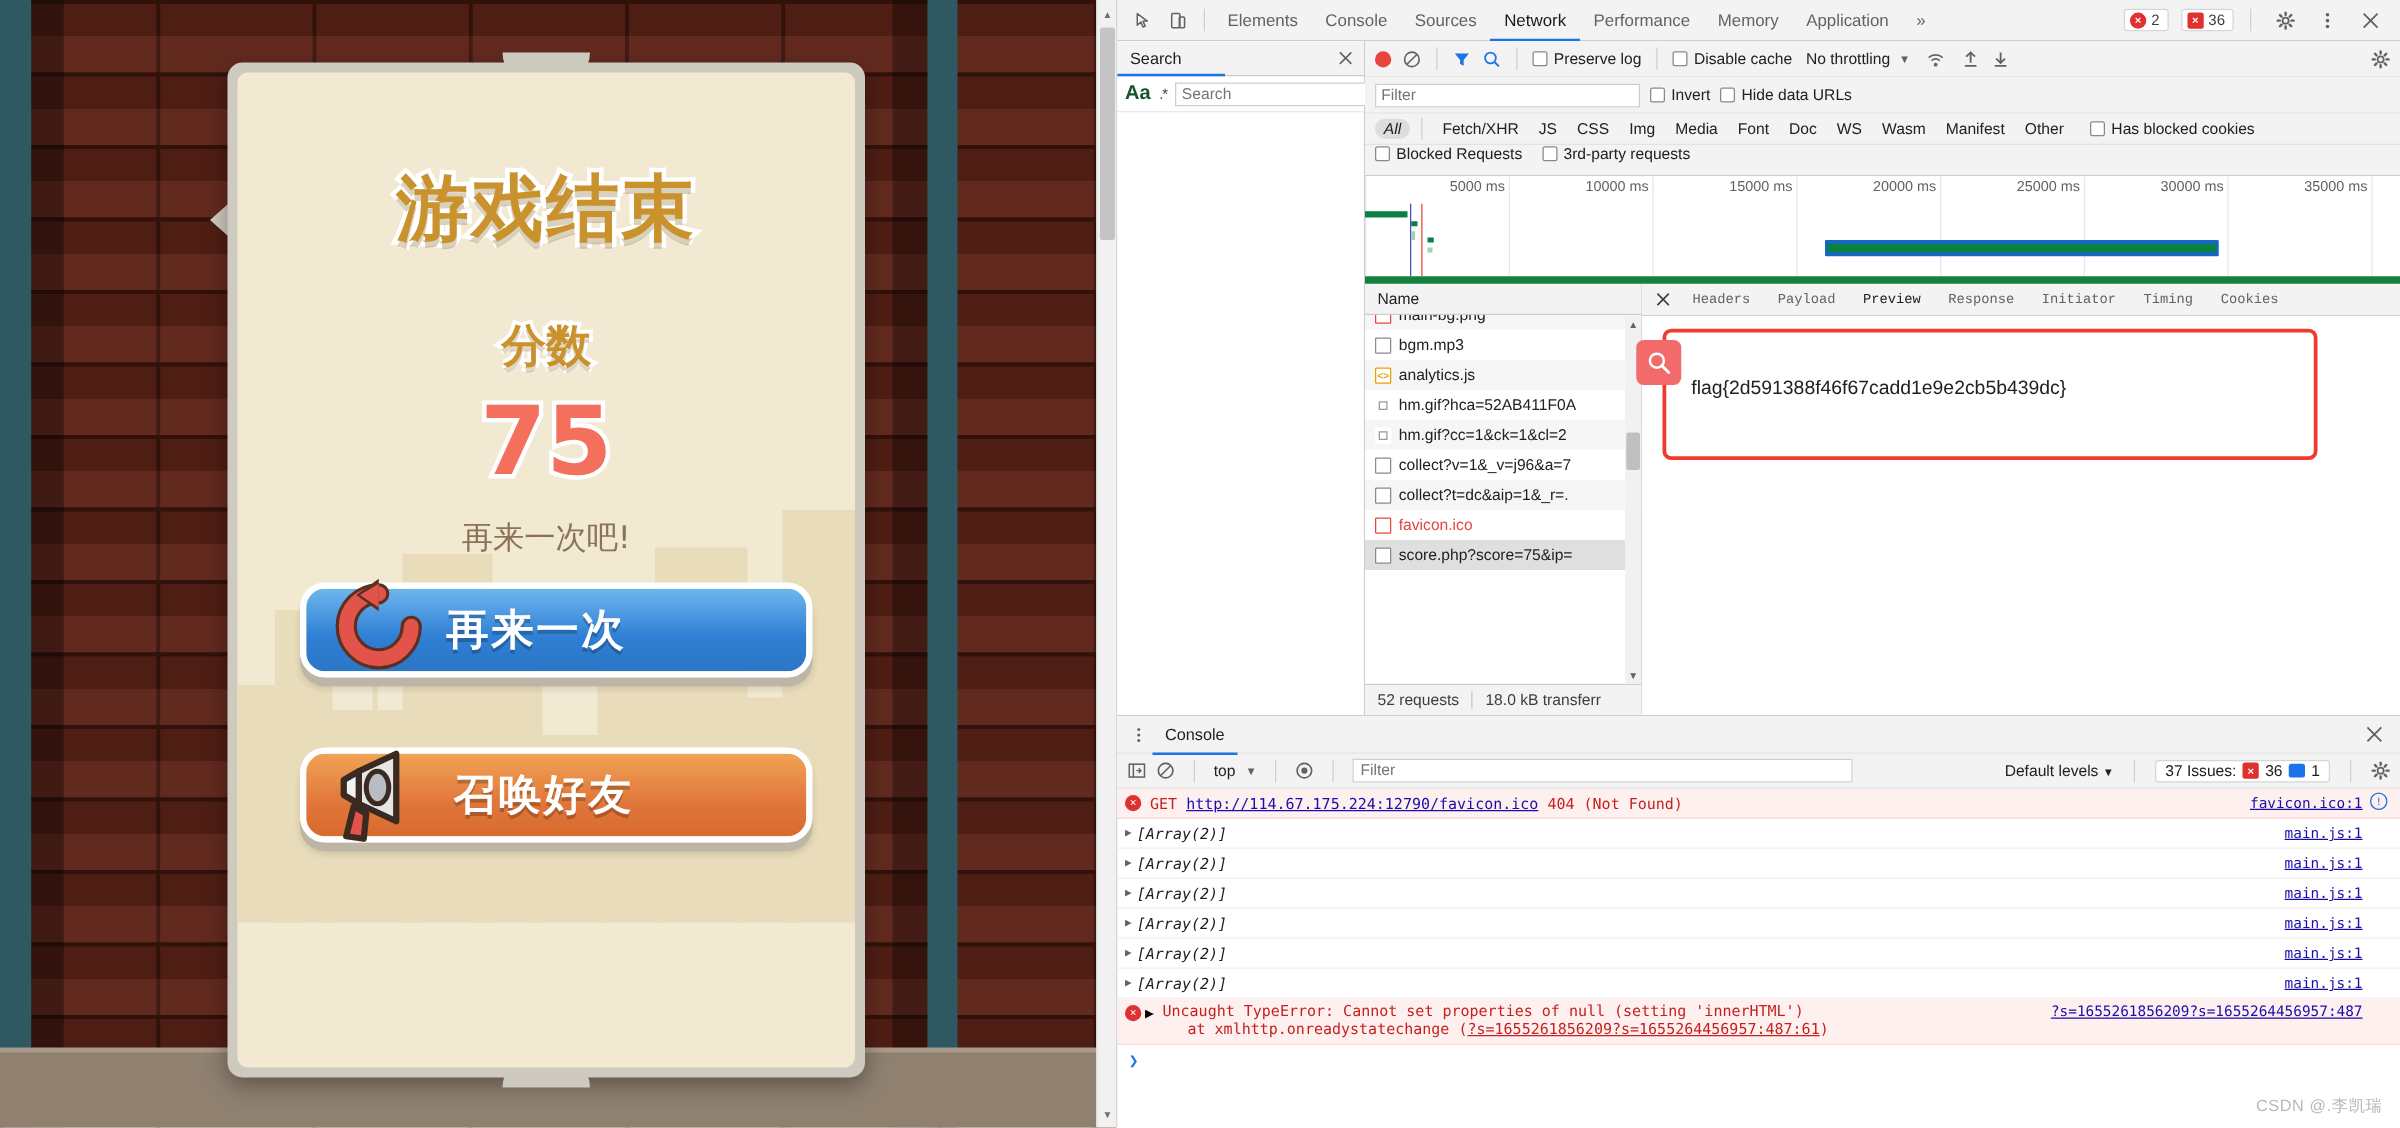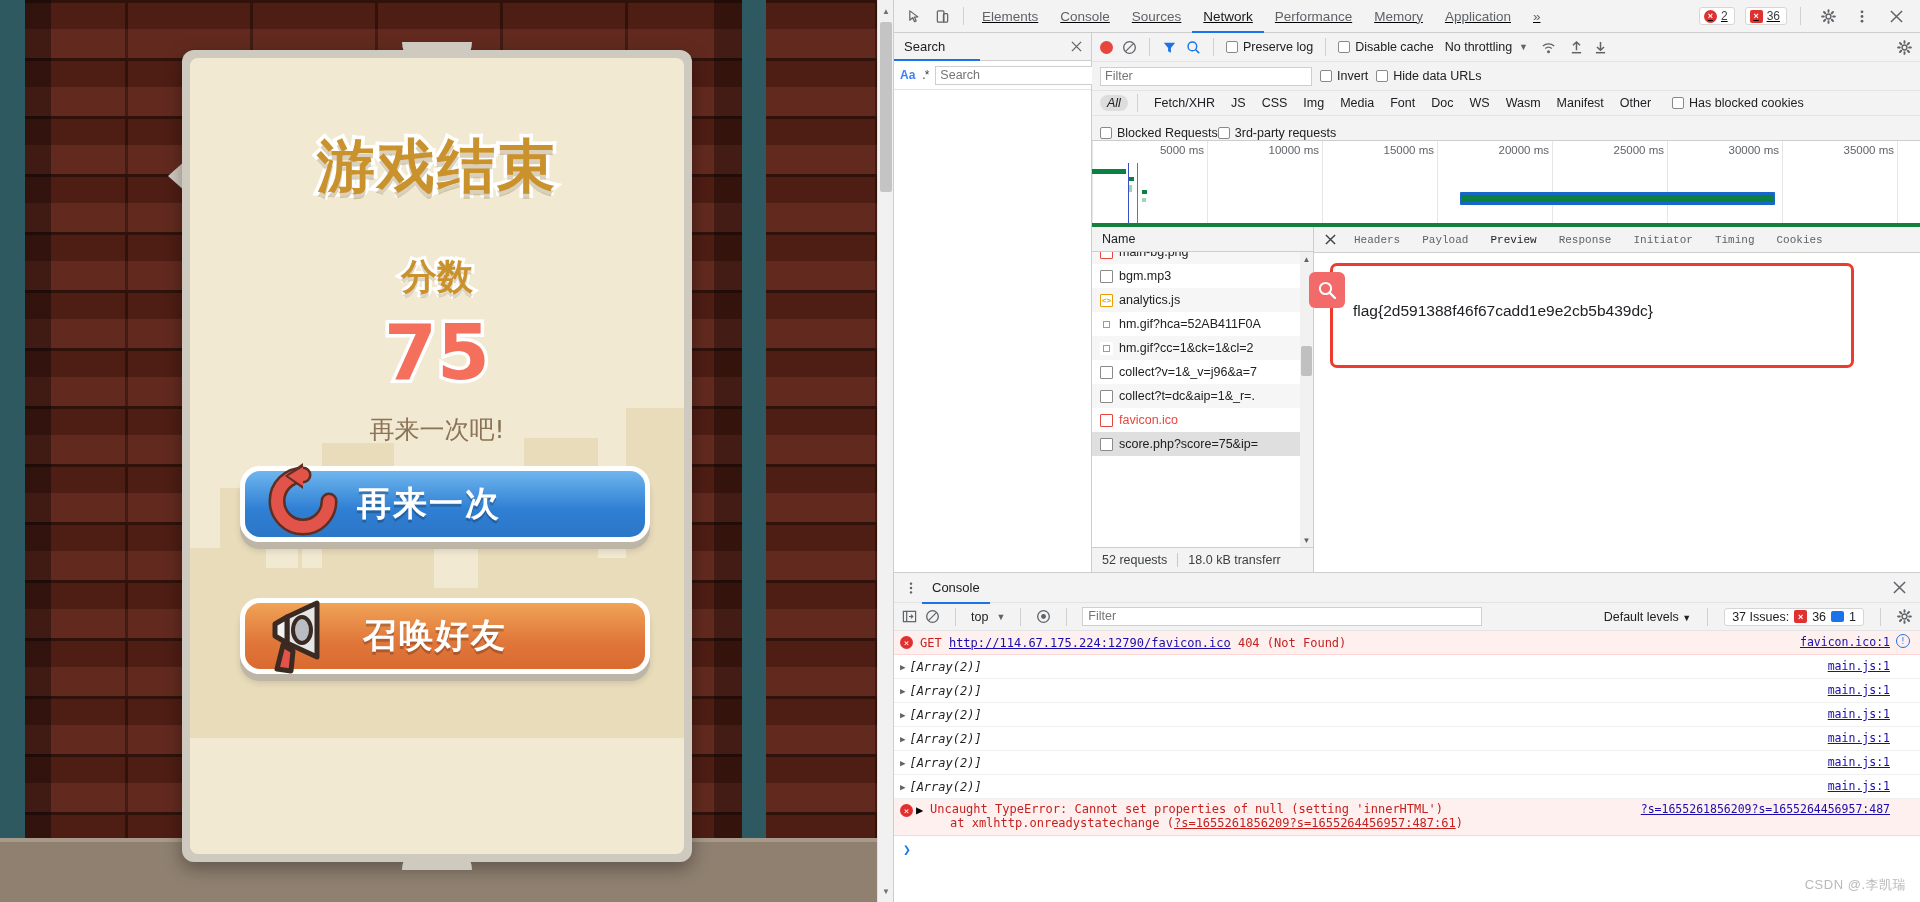--- a/index.html
+++ b/index.html
@@ -168,21 +168,21 @@
     color:#6f6f6f; font-size:8px;
   }
 
   
   .devtools{
     position:absolute; left:893px; top:0; width:1027px; height:902px;
     background:#fff; border-left:1px solid #cdcdcd;
     display:flex; flex-direction:column;
     font-family:"Liberation Sans", sans-serif;
   }
-  .dt-row{ display:flex; align-items:center;text-decoration:underline; }
+  .dt-row{ display:flex; align-items:center; }
 
   
   .dt-tabbar{
     height:33px; background:#f3f3f3; border-bottom:1px solid #cdcdcd;
     padding:0 6px; flex:none;
   }
   .tb-icon{
     width:28px;height:28px;display:flex;align-items:center;justify-content:center;
     color:#5f6368; cursor:pointer;
   }
@@ -214,21 +214,21 @@
     position:relative;
   }
   .sp-header .under{
     position:absolute; left:0; bottom:-1px; width:86px; height:2px; background:#1a73e8;
   }
   .sp-header .x{ margin-left:auto; margin-right:9px; color:#5f6368; cursor:pointer;}
   .sp-toolbar{
     height:29px; display:flex; align-items:center; gap:7px; padding:0 6px;
     border-bottom:1px solid #e3e3e3; background:#fff;
   }
-  .sp-aa{ font-weight:bold; font-size:12px; color:#3b82f6; cursor:pointer;}
+  .sp-aa{ font-weight:bold; font-size:16px; color:#14532d; cursor:pointer;}
   .sp-re{ font-size:12px; color:#3c4043; cursor:pointer; letter-spacing:-1px;}
   .sp-input{
     flex:1; height:19px; border:1px solid #cfcfcf; background:#fff;
     font-size:12.5px; color:#9aa0a6; padding:0 4px; line-height:19px;
   }
   .sp-empty{ flex:1; background:#fff; }
 
   
   .net-pane{ flex:1; display:flex; flex-direction:column; min-width:0; }
   .net-toolbar{
@@ -248,26 +248,26 @@
     font-size:12.5px; color:#9aa0a6; padding:0 4px; line-height:19px;
   }
   .net-typebar{
     height:25px; background:#f3f3f3; border-bottom:1px solid #e3e3e3;
     display:flex; align-items:center; padding:0 8px; gap:2px; flex:none;
   }
   .type-chip{ font-size:12.5px; color:#202124; padding:1px 7px; border-radius:9px; cursor:pointer; white-space:nowrap;}
   .type-chip.on{ background:#ddd;font-style:italic; }
   .net-blockbar{
     height:25px; background:#f3f3f3; border-bottom:1px solid #cdcdcd;
-    display:flex; align-items:flex-end; padding:0 8px; gap:0; flex:none;
+    display:flex; align-items:flex-start; padding:0 8px; gap:16px; flex:none;
   }
 
   
   .overview{
-    height:86px; background:#fff; border-bottom:4px solid #15803d;
+    height:86px; background:#fff; border-bottom:6px solid #15803d;
     position:relative; flex:none; overflow:hidden;
   }
   .ov-ticks{ position:absolute; inset:0; }
   .ov-tick{
     position:absolute; top:0; bottom:0; border-left:1px solid #e6e6e6;
   }
   .ov-tick span{
     position:absolute; right:4px; top:3px; font-size:11.5px; color:#5f6368; white-space:nowrap;
   }
   .ov-bar{

